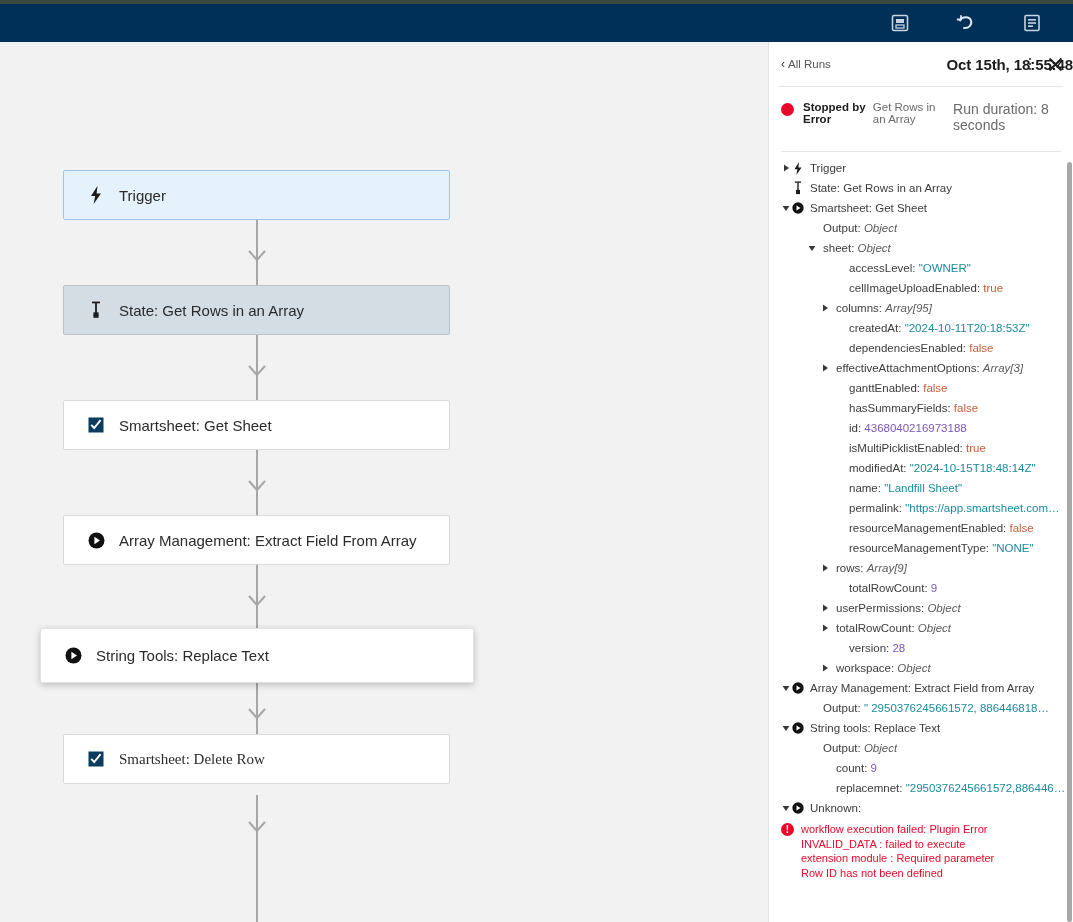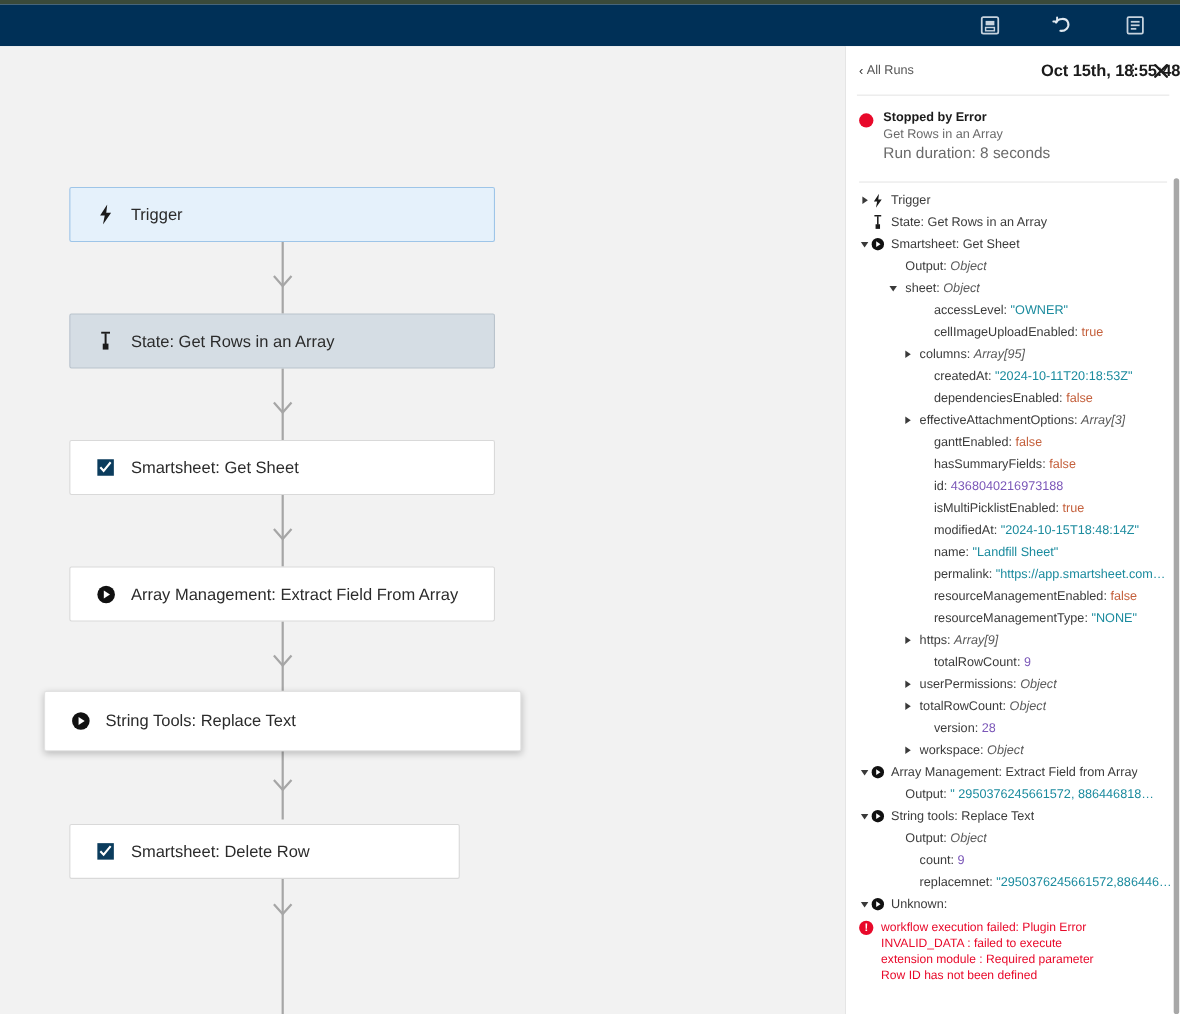--- a/index.html
+++ b/index.html
@@ -50,21 +50,21 @@
     background:#e5f1fb; border:1px solid #9ec5e8;
   }
   .node.state {
     left:63px; top:243px; width:387px;
     background:#d5dde4; border:1px solid #b9c3cc;
   }
   .node.getsheet  { left:63px; top:358px; width:387px; }
   .node.extract   { left:63px; top:473px; width:387px; }
   .node.replace   { left:40px; top:586px; width:434px; height:55px;
                     border:1px solid #e2e2e2; box-shadow:0 2px 7px rgba(0,0,0,.22); z-index:5; }
-  .node.delete    { left:63px; top:707px; width:355px; }
+  .node.delete    { left:63px; top:692px; width:387px;font-family:Liberation Serif, serif; }
 
   .connector { position:absolute; left:256px; width:2px; background:#a6a6a6; z-index:1; }
   .arrow { position:absolute; left:247px; width:20px; height:14px; z-index:2; }
   .arrow svg { display:block; }
 
   
   .panel {
     position:absolute; top:42px; left:768px; width:305px; height:880px;
     background:#ffffff; border-left:1px solid #e3e3e3;
     overflow:hidden;
@@ -83,21 +83,21 @@
   .head-actions { margin-left:auto; display:flex; align-items:center; gap:10px; z-index:2; }
   .kebab { width:14px; height:18px; display:flex; flex-direction:column; align-items:center; justify-content:center; gap:2.5px; cursor:pointer; }
   .kebab i { width:2.5px; height:2.5px; background:#222; border-radius:50%; display:block; }
   .closebtn { width:16px; height:16px; cursor:pointer; display:flex; align-items:center; justify-content:center; }
 
   .panel-divider { height:1px; background:#e6e6e6; margin:0 10px; }
 
   .summary { padding:14px 12px 10px 12px; }
   .summary-row { display:flex; align-items:flex-start; }
   .status-dot { width:13px; height:13px; border-radius:50%; background:#e8092a; flex:0 0 auto; margin-top:2px; margin-right:9px; }
-  .status-texts { display:flex; flex-direction:column; gap:3px; }
+  .status-texts { display:flex; flex-direction:row; gap:3px; }
   .status-title { font-size:11.5px; font-weight:bold; color:#1b1b1b; }
   .status-sub { font-size:11.5px; color:#6a6a6a; }
   .status-dur { font-size:14px; color:#6a6a6a; }
 
   .summary-divider { height:1px; background:#e6e6e6; margin:8px 12px 0 12px; }
 
   .tree { padding:6px 0 0 0; position:relative; }
   .trow {
     display:flex; align-items:center; min-height:20px;
     font-size:11.5px; color:#2b2b2b; white-space:nowrap;
@@ -498,21 +498,21 @@
           <span style="width: 6px; flex: 0 0 auto;"></span>
           <span class="tlabel"><span class="k">resourceManagementType</span><span class="k">: </span><span class="v-str">"NONE"</span></span>
         </div>
         <div class="trow" style="padding-left: 51px;">
           <span class="caret">
             <svg width="7" height="8" viewBox="0 0 7 8">
               <path d="M1 0.6 L6 4 L1 7.4 Z" fill="#3a3a3a"></path>
             </svg>
           </span>
           <span style="width: 6px; flex: 0 0 auto;"></span>
-          <span class="tlabel"><span class="k">https</span><span class="k">: </span><span class="v-type">Array[9]</span></span>
+          <span class="tlabel"><span class="k">rows</span><span class="k">: </span><span class="v-type">Array[9]</span></span>
         </div>
         <div class="trow" style="padding-left: 64px;">
           <span class="caret empty">
             <svg width="7" height="8" viewBox="0 0 7 8">
               <path d="M1 0.6 L6 4 L1 7.4 Z" fill="#3a3a3a"></path>
             </svg>
           </span>
           <span style="width: 6px; flex: 0 0 auto;"></span>
           <span class="tlabel"><span class="k">totalRowCount</span><span class="k">: </span><span class="v-num">9</span></span>
         </div>

